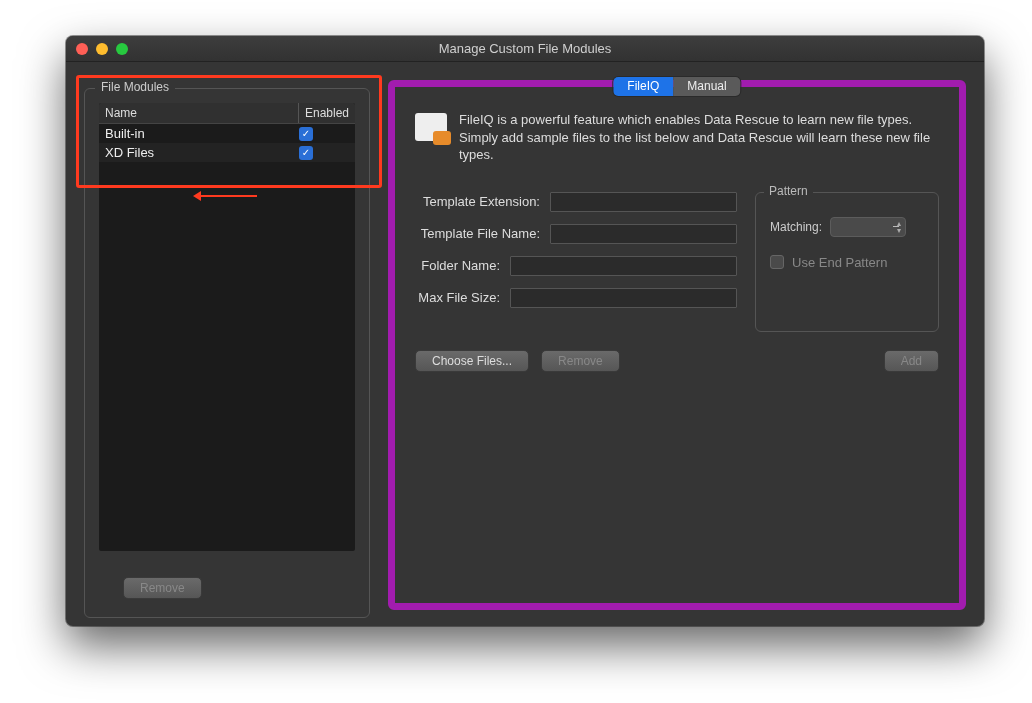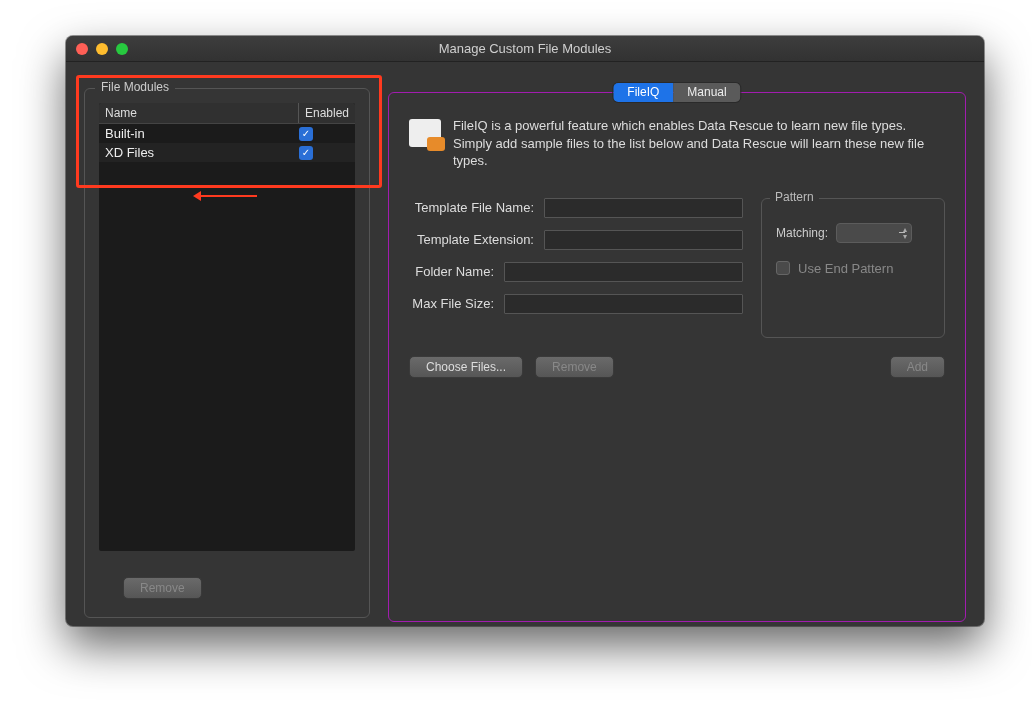--- a/index.html
+++ b/index.html
@@ -160,23 +160,23 @@
   }
   .left-remove {
     position: absolute;
     bottom: 18px;
     left: 38px;
   }
 
   .right-panel {
     flex: 1;
     height: 530px;
-    border: 1px solid #a21caf;
+    border: 7px solid #a21caf;
     border-radius: 6px;
-    margin-top: 12px;
+    margin-top: 0;
     position: relative;
     padding: 20px 20px 18px 20px;
   }
   .segmented {
     position: absolute;
     top: -10px;
     left: 50%;
     transform: translateX(-50%);
     display: flex;
     border-radius: 5px;
@@ -389,25 +389,25 @@
 
       <div class="intro">
         <div class="iq-icon"></div>
         <div class="intro-text">FileIQ is a powerful feature which enables Data Rescue to learn new file types. Simply add sample files to the list below and Data Rescue will learn these new file types.</div>
       </div>
 
 
       <div class="form-area">
         <div class="form-left">
           <div class="form-row">
+            <label>Template Extension:</label>
+            <input type="text" style="">
+          </div>
+          <div class="form-row">
             <label>Template File Name:</label>
-            <input type="text" style="">
-          </div>
-          <div class="form-row">
-            <label>Template Extension:</label>
             <input type="text" style="">
           </div>
           <div class="form-row folder">
             <label>Folder Name:</label>
             <input type="text" style="">
           </div>
           <div class="form-row max">
             <label>Max File Size:</label>
             <input type="text" style="">
           </div>

